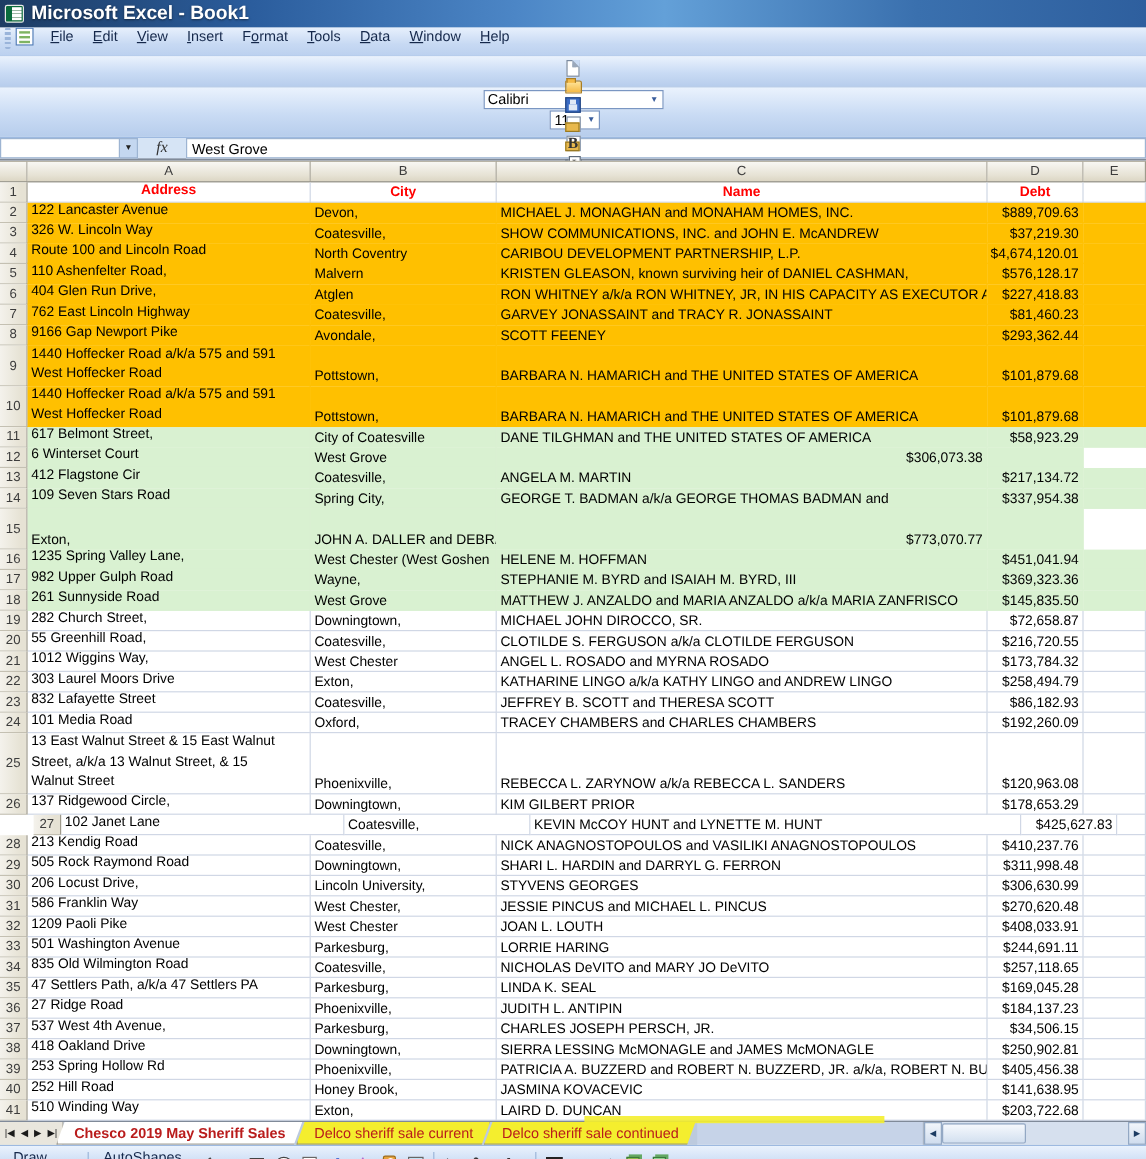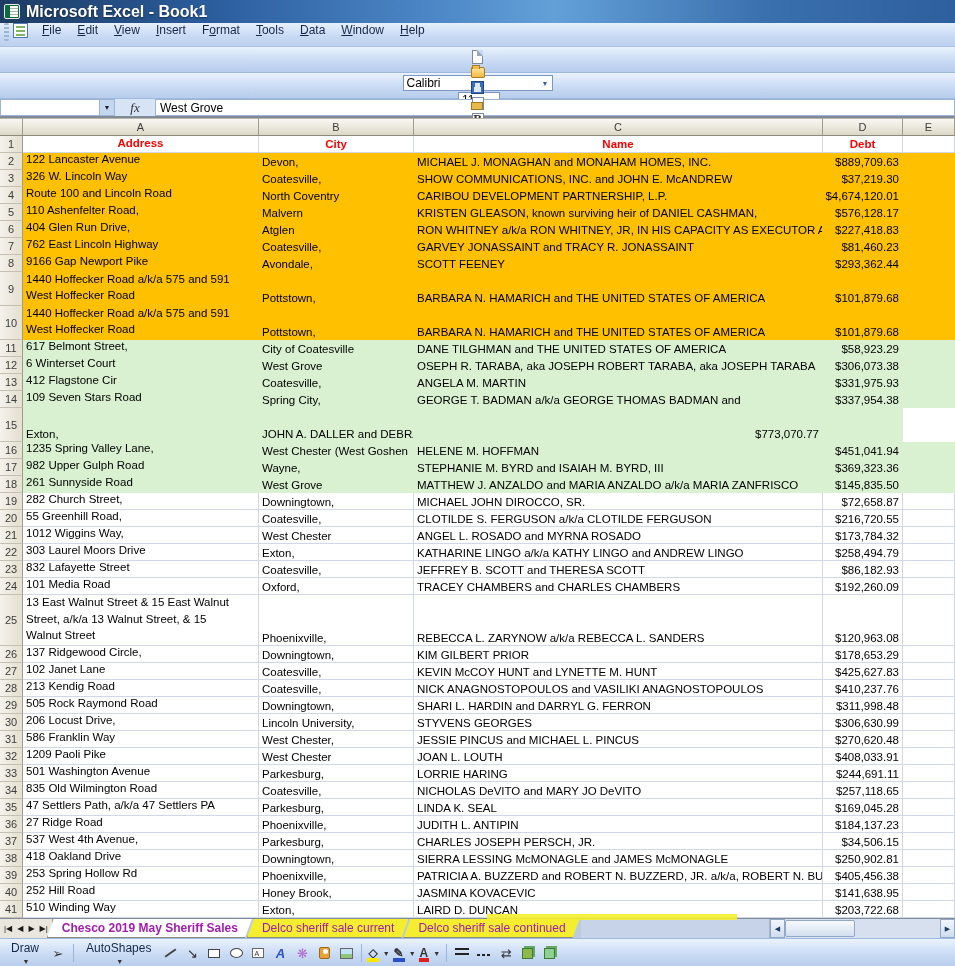--- a/index.html
+++ b/index.html
@@ -21,21 +21,21 @@
     background:repeating-linear-gradient(180deg,#9ab4da 0 2px,transparent 2px 4px); border-radius:2px; }
   .doc-icon { width:15px; height:15px; background:#fff; border:1px solid #4d7ab8; position:relative; margin-right:4px; }
   .doc-icon::after { content:""; position:absolute; left:2px; top:2px; right:2px; height:2px; background:#7fb463; box-shadow:0 4px 0 #7fb463, 0 8px 0 #7fb463; }
   .menu-item { padding:3px 8px; color:#15284b; font-size:12px; border-radius:2px; }
   .menu-item u { text-decoration:underline; }
 
   
   .toolbar { display:flex; align-items:center; gap:1px; padding:1px 2px;
     background:linear-gradient(180deg,#eaf2fd 0%,#c9dbf4 55%,#b7cdec 100%); border-bottom:1px solid #9db9e0;flex-direction:column; }
   .toolbar.standard { height:26px; }
-  .toolbar.formatting { height:26px; }
+  .toolbar.formatting { height:42px; }
   .sep { width:1px; height:18px; background:#9cb6da; margin:0 3px; }
   .tbtn { min-width:20px; height:20px; display:flex; align-items:center; justify-content:center;
     border:1px solid transparent; border-radius:2px; position:relative; font-size:11px; color:#333; }
   .tbtn.active { border:1px solid #c96d12; background:linear-gradient(180deg,#fcb469,#f89b3c); }
   .tbtn.disabled { opacity:.45; }
   .dd { font-size:7px; color:#333; margin-left:2px; }
   
   .ic { display:inline-block; position:relative; }
   .ic-page { width:11px; height:14px; background:#fff; border:1px solid #7a8aa0; }
   .ic-page::after { content:""; position:absolute; right:-1px; top:-1px; border:3px solid #c9dbf4; border-left-color:#9aa8bb; border-bottom-color:#9aa8bb; }
@@ -79,21 +79,21 @@
   .colorbar::after { content:""; position:absolute; left:-1px; right:-1px; bottom:-4px; height:4px; }
   .colorbar.fill::after { background:#ffe800; }
   .colorbar.font::after { background:#e02020; }
   .colorbar.linecolor::after { background:#2a50c8; }
   .tinytxt { font-size:8px; font-weight:bold; line-height:8px; }
 
   
   .formulabar { height:19px; display:flex; align-items:stretch; background:#d6e4f5; border-bottom:2px solid #808a99; }
   .namebox { width:100px; background:#fff; border:1px solid #9db4d2; }
   .namebox-dd { width:15px; background:linear-gradient(180deg,#dcе9fa,#b8cfec); background-color:#c4d7f0; border:1px solid #9db4d2; border-left:none; display:flex; align-items:center; justify-content:center; font-size:7px; color:#222; }
-  .fxzone { width:40px; display:flex; align-items:center; justify-content:center; gap:2px; font-style:italic; font-family:"Liberation Serif", serif; font-size:13px; color:#333; }
+  .fxzone { width:40px; display:flex; align-items:flex-start; justify-content:center; gap:2px; font-style:italic; font-family:"Liberation Serif", serif; font-size:13px; color:#333; }
   .fbar-input { flex:1; background:#fff; border:1px solid #9db4d2; display:flex; align-items:center; padding-left:4px; font-size:12px; color:#000; }
 
   
   .grid { position:relative; background:#fff; }
   .hdr-row { display:grid; grid-template-columns:23px 236px 155px 409px 80px 1fr; height:18px; }
   .hdr-cell, .corner-cell { background:linear-gradient(180deg,#f8f7f3 0%,#e6e2d4 70%,#dcd6c4 100%);
     border-right:1px solid #9e9a8c; border-bottom:1px solid #8d8a7e; border-top:1px solid #b8b4a6;
     display:flex; align-items:center; justify-content:center; color:#3c3c3c; font-size:11px; }
   .row { display:grid; grid-template-columns:23px 236px 155px 409px 80px 1fr; }
   .rownum { background:linear-gradient(90deg,#f4f2ec 0%,#e6e2d4 80%); border-right:1px solid #9e9a8c; border-bottom:1px solid #c4c0b2;
@@ -104,21 +104,21 @@
   .cell.num { justify-content:flex-end; }
   .row.orange .cell { background:#ffc000; border-right-color:#ffc000; border-bottom-color:#ffc000; }
   .row.green .cell { background:#d9f1d1; border-right-color:#d9f1d1; border-bottom-color:#d9f1d1; }
   .row.hdrdata .cell { font-weight:bold; color:#f00; justify-content:center; align-items:center; }
 
   
   .tabbar { height:20px; display:flex; align-items:stretch; background:#c6d3e8; border-top:1px solid #808a99; position:relative; }
   .tab-nav { display:flex; align-items:center; background:#e9e6dd; padding:0 2px; gap:1px; border-right:1px solid #a8a49a; }
   .tab-nav span { font-size:8px; color:#1a1a1a; padding:0 2px; }
   .tabs { display:flex; align-items:stretch; background:#bccade; }
-  .sheet-tab { display:flex; align-items:center; padding:0 14px; font-size:12px; color:#a21caf;
+  .sheet-tab { display:flex; align-items:center; padding:0 14px; font-size:12px; color:#b91c1c;
     background:linear-gradient(180deg,#fdfdfb,#d9d5c8); border:1px solid #8d8a7e; border-top:none;
     clip-path:polygon(7px 0, calc(100% - 1px) 0, calc(100% - 8px) 100%, 0 100%); margin-left:-6px; }
   .sheet-tab.active { background:#fff; font-weight:bold; z-index:2; }
   .sheet-tab.hl { background:#f4ee2e; z-index:1; }
   .yellow-streak { position:absolute; left:487px; top:-5px; width:250px; height:6px; background:#f4ee2e; opacity:.9; }
   .hscroll { margin-left:auto; display:flex; align-items:stretch; width:186px; background:#d6e0ee; border-left:1px solid #a8b4c4; }
   .hs-btn { width:15px; background:linear-gradient(180deg,#f2f6fb,#cfdcee); border:1px solid #93a8c4; display:flex; align-items:center; justify-content:center; font-size:7px; color:#1d3c63; }
   .hs-thumb { width:70px; background:linear-gradient(180deg,#f6f9fd,#d3e0f0); border:1px solid #93a8c4; border-radius:2px; margin:1px 0; }
   .hs-track { flex:1; }
 
@@ -415,30 +415,29 @@
         <div class="cell addr">617 Belmont Street,</div>
         <div class="cell">City of Coatesville</div>
         <div class="cell">DANE TILGHMAN and THE UNITED STATES OF AMERICA</div>
         <div class="cell num">$58,923.29</div>
         <div class="cell"></div>
       </div>
       <div class="row green" style="height: 17px;">
         <div class="rownum">12</div>
         <div class="cell addr">6 Winterset Court</div>
         <div class="cell">West Grove</div>
-        <div class="cell">OSEPH R. TARABA, aka JOSEPH ROBERT TARABA, aka JOSEPH TARABA</div>
         <div class="cell num">$306,073.38</div>
         <div class="cell"></div>
       </div>
       <div class="row green" style="height: 17px;">
         <div class="rownum">13</div>
         <div class="cell addr">412 Flagstone Cir</div>
         <div class="cell">Coatesville,</div>
         <div class="cell">ANGELA M. MARTIN</div>
-        <div class="cell num">$331,975.93</div>
+        <div class="cell num">$217,134.72</div>
         <div class="cell"></div>
       </div>
       <div class="row green" style="height: 17px;">
         <div class="rownum">14</div>
         <div class="cell addr">109 Seven Stars Road</div>
         <div class="cell">Spring City,</div>
         <div class="cell">GEORGE T. BADMAN a/k/a GEORGE THOMAS BADMAN and</div>
         <div class="cell num">$337,954.38</div>
         <div class="cell"></div>
       </div>
@@ -532,21 +531,21 @@
         <div class="cell"></div>
       </div>
       <div class="row " style="height: 17px;">
         <div class="rownum">26</div>
         <div class="cell addr">137 Ridgewood Circle,</div>
         <div class="cell">Downingtown,</div>
         <div class="cell">KIM GILBERT PRIOR</div>
         <div class="cell num">$178,653.29</div>
         <div class="cell"></div>
       </div>
-      <div class="row " style="height: 17px;">
+      <div class="row " style="height: 17px; padding-left: 28px;">
         <div class="rownum">27</div>
         <div class="cell addr">102 Janet Lane</div>
         <div class="cell">Coatesville,</div>
         <div class="cell">KEVIN McCOY HUNT and LYNETTE M. HUNT</div>
         <div class="cell num">$425,627.83</div>
         <div class="cell"></div>
       </div>
       <div class="row " style="height: 17px;">
         <div class="rownum">28</div>
         <div class="cell addr">213 Kendig Road</div>

